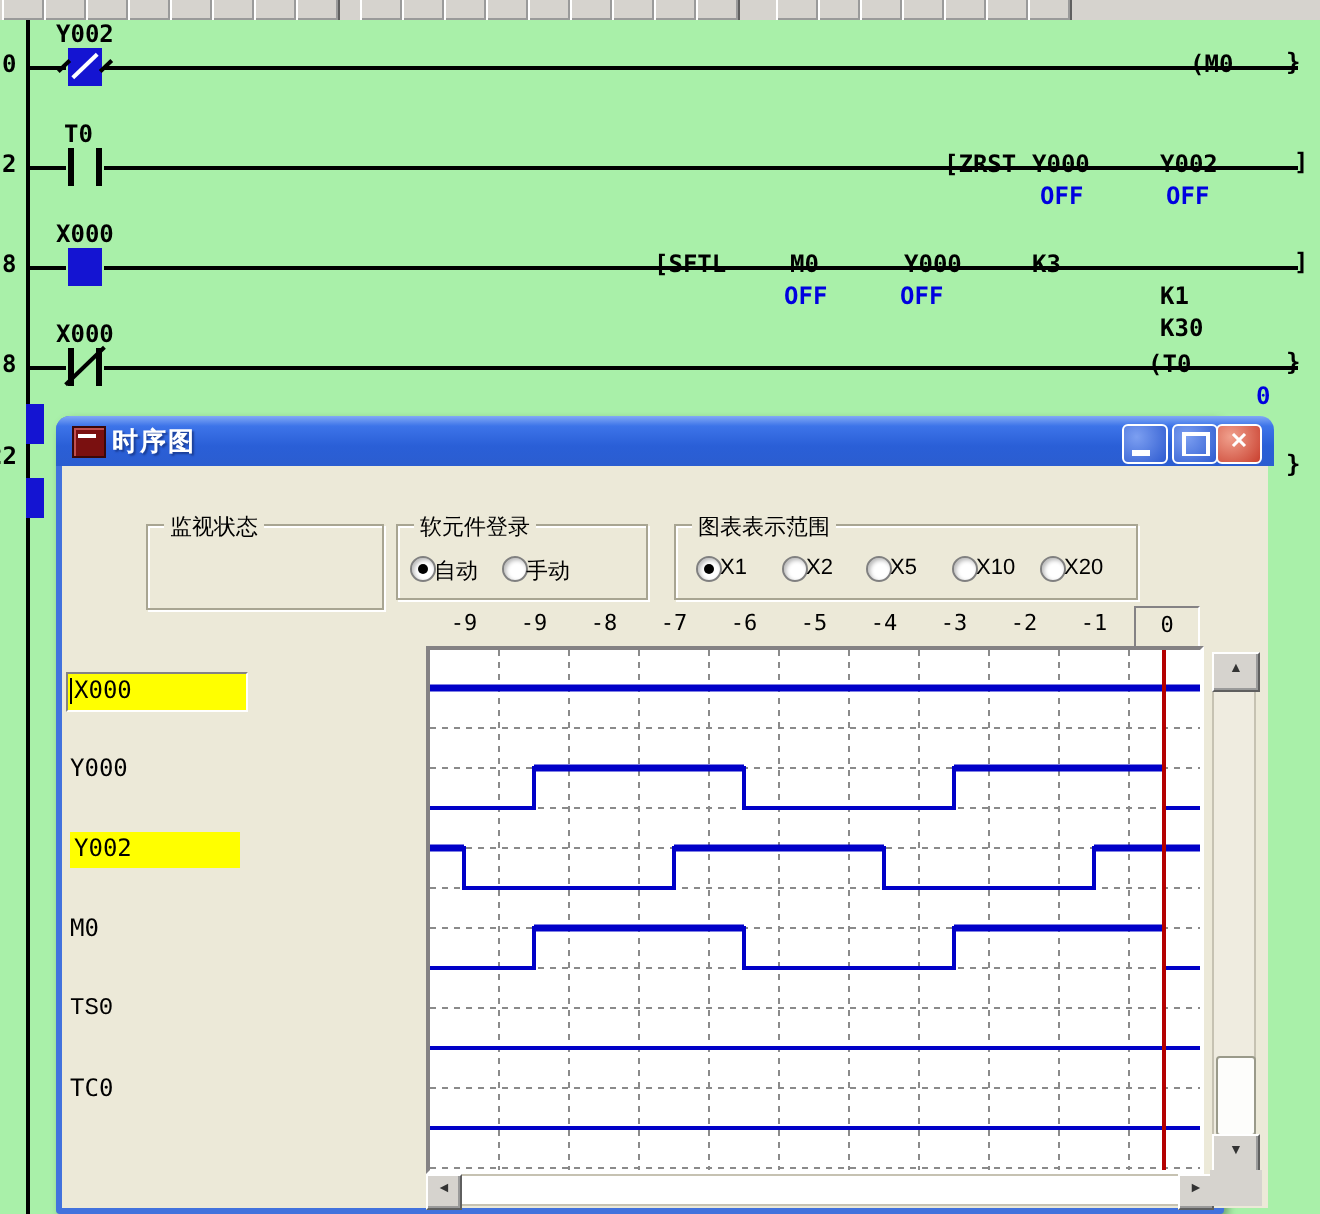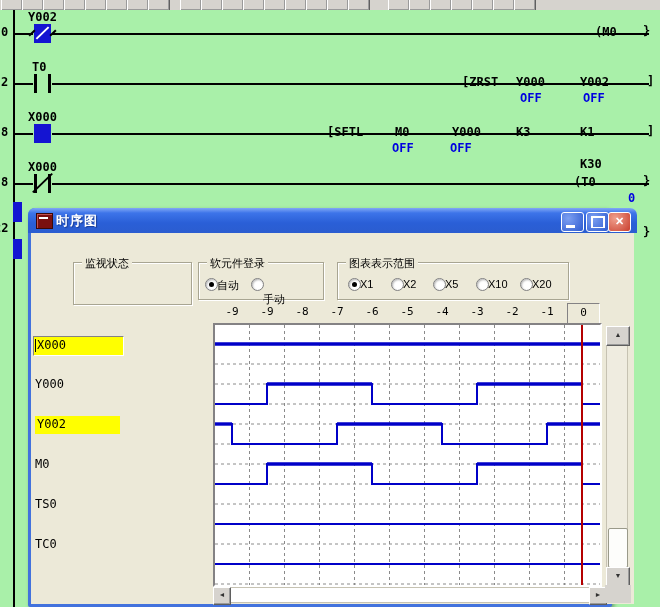--- a/index.html
+++ b/index.html
@@ -115,31 +115,31 @@
       <div class="ltext" style="left: 1px; top: 76px;">2</div>
       <div class="ltext" style="left: 1px; top: 126px;">8</div>
       <div class="ltext" style="left: 1px; top: 176px;">8</div>
       <div class="ltext" style="left: -6px; top: 222px;">22</div>
       <div class="ltext" style="left: 28px; top: 11px;">Y002</div>
       <div class="ltext" style="left: 32px; top: 61px;">T0</div>
       <div class="ltext" style="left: 28px; top: 111px;">X000</div>
       <div class="ltext" style="left: 28px; top: 161px;">X000</div>
       <div class="ltext" style="left: 574px; top: 26px; margin-left: 21px;">(M0</div>
       <div class="ltext" style="left: 643px; top: 25px;">}</div>
-      <div class="ltext" style="left: 462px; top: 76px;">[ZRST</div>
+      <div class="ltext" style="left: 472px; top: 76px;">[ZRST</div>
       <div class="ltext" style="left: 516px; top: 76px;">Y000</div>
       <div class="ltext" style="left: 580px; top: 76px;">Y002</div>
       <div class="ltext" style="left: 647px; top: 75px;">]</div>
       <div class="ltext blue" style="left: 520px; top: 92px;">OFF</div>
       <div class="ltext blue" style="left: 583px; top: 92px;">OFF</div>
       <div class="ltext" style="left: 327px; top: 126px;">[SFTL</div>
       <div class="ltext" style="left: 395px; top: 126px;">M0</div>
       <div class="ltext" style="left: 452px; top: 126px;">Y000</div>
       <div class="ltext" style="left: 516px; top: 126px;">K3</div>
-      <div class="ltext" style="left: 580px; top: 126px;">K1</div>
+      <div class="ltext" style="left: 580px; top: 142px;">K1</div>
       <div class="ltext" style="left: 647px; top: 125px;">]</div>
       <div class="ltext blue" style="left: 392px; top: 142px;">OFF</div>
       <div class="ltext blue" style="left: 450px; top: 142px;">OFF</div>
       <div class="ltext" style="left: 580px; top: 158px;">K30</div>
       <div class="ltext" style="left: 574px; top: 176px;">(T0</div>
       <div class="ltext" style="left: 643px; top: 175px;">}</div>
       <div class="ltext blue" style="left: 628px; top: 192px;">0</div>
       <div class="ltext" style="left: 643px; top: 226px;">}</div>
       <div class="contact" style="left: 33px; top: 24px;">
         <div class="cfill"></div>
@@ -188,21 +188,21 @@
     <div class="gbox" style="left:309px;top:54px;width:230px;height:36px">
       <div class="gtitle">图表表示范围</div>
     </div>
 
     <div id="radios">
         <div class="radio" style="left: 177px; top: 70px;">
           <div class="dot"></div>
         </div>
         <div class="rlabel" style="left: 189px; top: 70px; text-align: center;">自动</div>
         <div class="radio" style="left: 223px; top: 70px;"></div>
-        <div class="rlabel" style="left: 235px; top: 84px;">手动</div>
+        <div class="rlabel" style="left: 235px; top: 70px;">手动</div>
         <div class="radio" style="left: 320px; top: 70px;">
           <div class="dot"></div>
         </div>
         <div class="rlabel" style="left: 332px; top: 70px;">X1</div>
         <div class="radio" style="left: 363px; top: 70px;"></div>
         <div class="rlabel" style="left: 375px; top: 70px;">X2</div>
         <div class="radio" style="left: 405px; top: 70px;"></div>
         <div class="rlabel" style="left: 417px; top: 70px;">X5</div>
         <div class="radio" style="left: 448px; top: 70px;"></div>
         <div class="rlabel" style="left: 460px; top: 70px;">X10</div>
@@ -264,21 +264,21 @@
         <path d="M0,199 L385,199" fill="none" stroke="#0000c8" stroke-width="2"></path>
         <path d="M0,239 L385,239" fill="none" stroke="#0000c8" stroke-width="2"></path>
         <line x1="367" y1="0" x2="367" y2="260" stroke="#b40000" stroke-width="2"></line>
       </svg>
 
     <div id="siglabels">
         <div class="siglabel editbox" style="left: 5px; top: 128px; width: 86px; height: 18px;"><span>X000</span><div class="caret"></div></div>
         <div class="siglabel" style="left: 7px; top: 168px; width: auto; height: 16px;"><span>Y000</span></div>
         <div class="siglabel yellow" style="left: 7px; top: 208px; width: 83px; height: 18px;"><span>Y002</span></div>
         <div class="siglabel" style="left: 7px; top: 248px; width: auto; height: 16px;"><span>M0</span></div>
-        <div class="siglabel" style="left: 7px; top: 288px; width: auto; height: 16px;"><span>TS0</span></div>
+        <div class="siglabel" style="left: 7px; top: 288px; width: auto; height: 16px; font-family: Liberation Mono, monospace;"><span>TS0</span></div>
         <div class="siglabel" style="left: 7px; top: 328px; width: auto; height: 16px;"><span>TC0</span></div>
       </div>
 
     <div class="vtrack" style="left:578px;top:118px;width:22px;height:259px"></div>
     <div class="sbtn" style="left:578px;top:118px;width:22px;height:18px;line-height:16px"><span>▲</span></div>
     <div class="vthumb" style="left:580px;top:320px;width:18px;height:38px"></div>
     <div class="sbtn" style="left:578px;top:359px;width:22px;height:18px;line-height:16px"><span>▼</span></div>
 
     <div class="htrack" style="left:185px;top:379px;width:392px;height:16px"></div>
     <div class="sbtn" style="left:185px;top:379px;width:16px;height:16px;line-height:14px"><span>◄</span></div>

